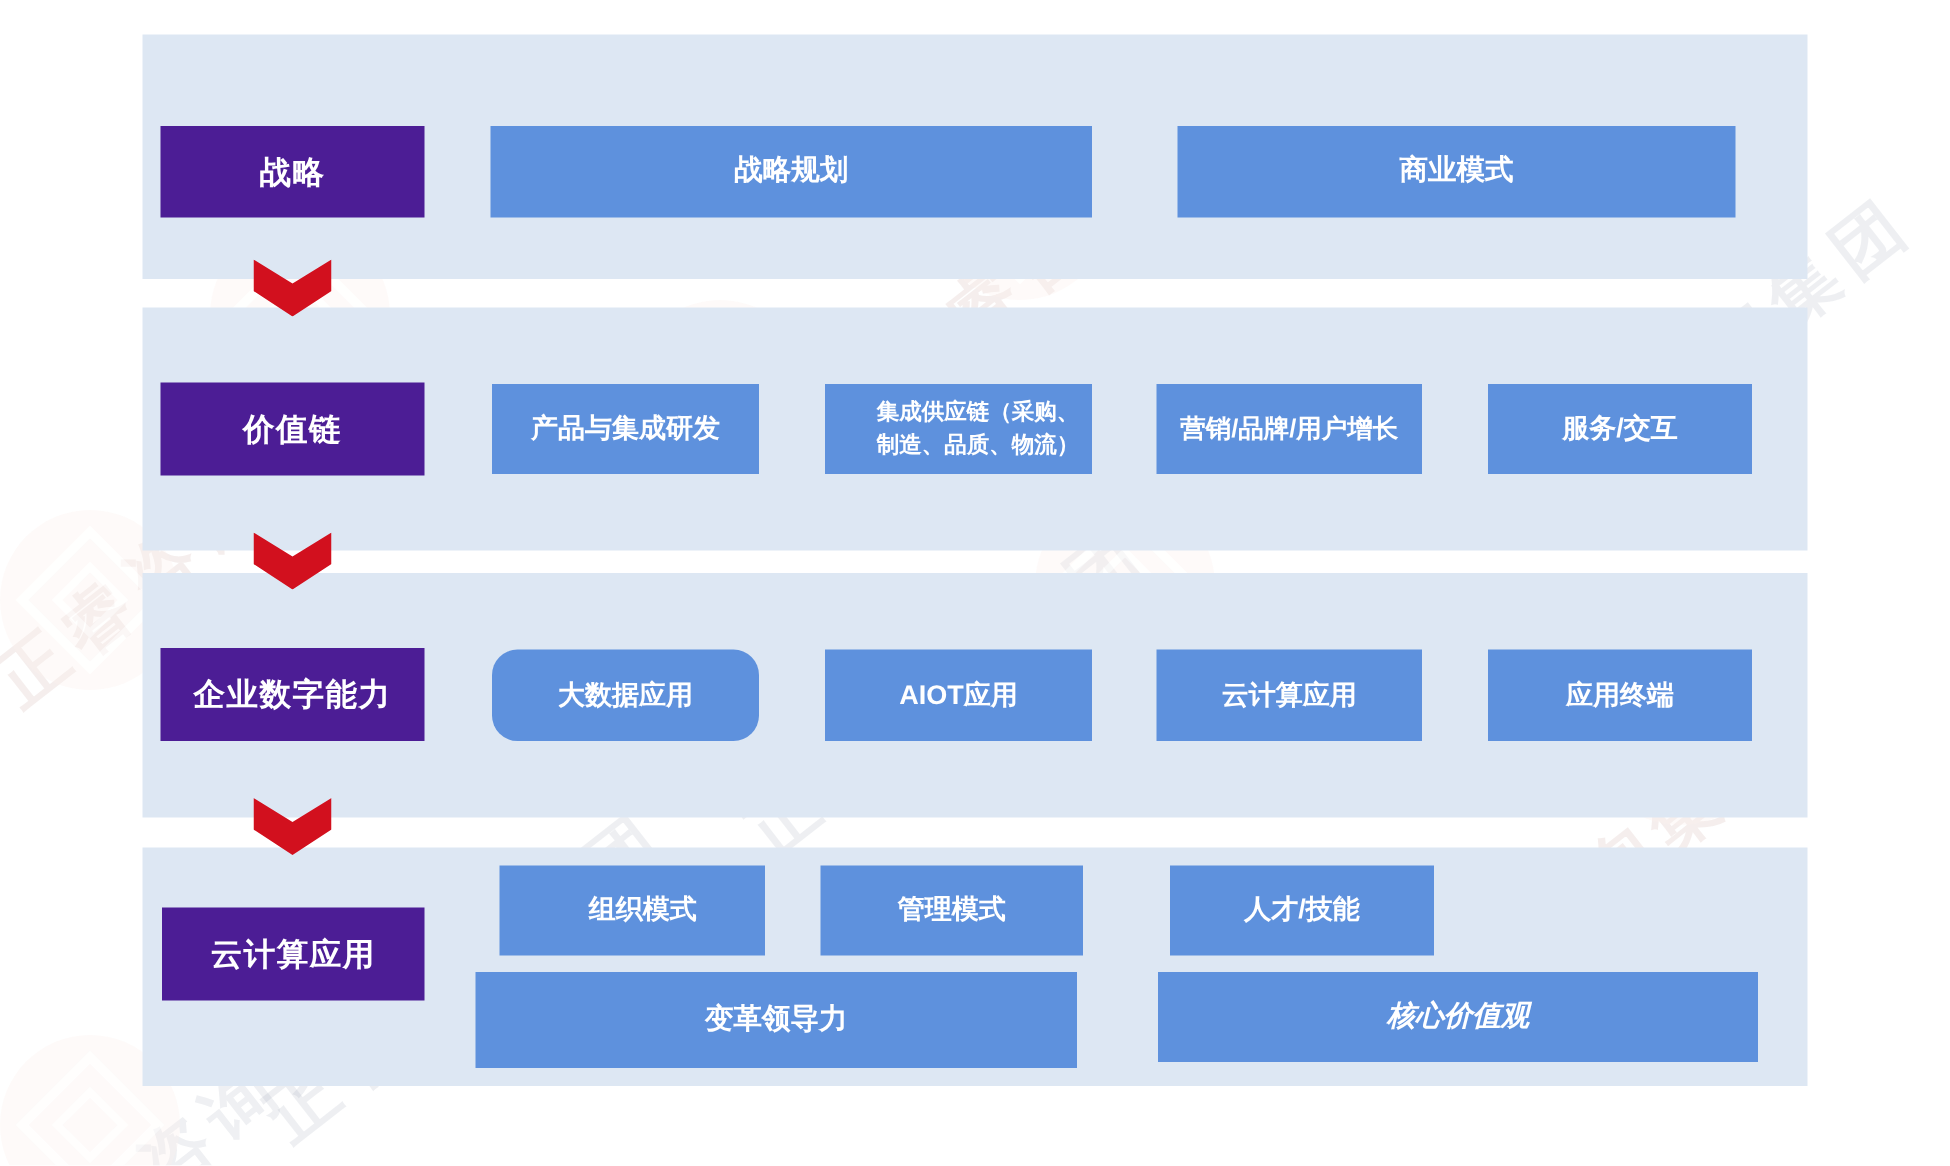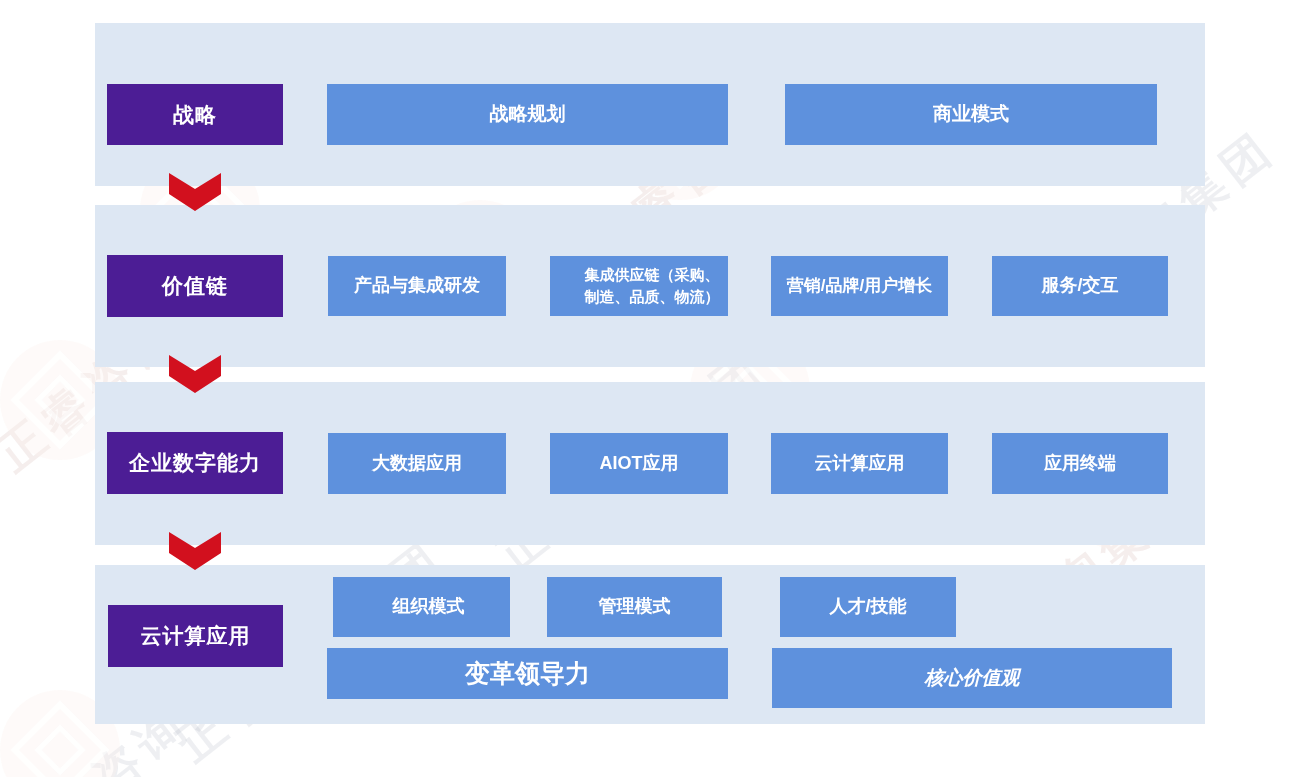--- a/index.html
+++ b/index.html
@@ -39,30 +39,30 @@
   .lbl.r4{left:108px;top:605px;width:175px;height:62px;}
   
   .i-r1a{left:327px;top:84px;width:401px;height:61px;font-size:19px;}
   .i-r1b{left:773px;top:84px;width:372px;height:61px;font-size:19px;margin-left:12px;}
   
   .i-r2a{left:328px;top:256px;width:178px;height:60px;}
   .i-r2b{left:550px;top:256px;width:178px;height:60px;font-size:15px;line-height:1.45;padding-left:32px;}
   .i-r2c{left:771px;top:256px;width:177px;height:60px;font-size:17px;line-height:1.4;}
   .i-r2d{left:992px;top:256px;width:176px;height:60px;}
   
-  .i-r3a{left:328px;top:433px;width:178px;height:61px;}
+  .i-r3a{left:328px;top:433px;width:178px;height:61px;border-radius:17px;}
   .i-r3b{left:550px;top:433px;width:178px;height:61px;}
   .i-r3c{left:771px;top:433px;width:177px;height:61px;}
   .i-r3d{left:992px;top:433px;width:176px;height:61px;}
   
   .i-r4a{left:333px;top:577px;width:177px;height:60px;padding-left:20px;}
   .i-r4b{left:547px;top:577px;width:175px;height:60px;}
   .i-r4c{left:780px;top:577px;width:176px;height:60px;}
   .i-r4d{left:991px;top:577px;width:177px;height:60px;}
-  .i-r4e{left:327px;top:648px;width:401px;height:51px;font-size:25px;}
+  .i-r4e{left:317px;top:648px;width:401px;height:64px;font-size:19px;}
   .i-r4f{left:772px;top:648px;width:400px;height:60px;font-size:19px;font-style:italic;}
   
   .arrow{position:absolute;left:169px;width:52px;height:38px;}
   .arrow.a1{top:173px;} .arrow.a2{top:355px;} .arrow.a3{top:532px;}
 </style>
 </head>
 <body>
 
 <div class="stage">
 

